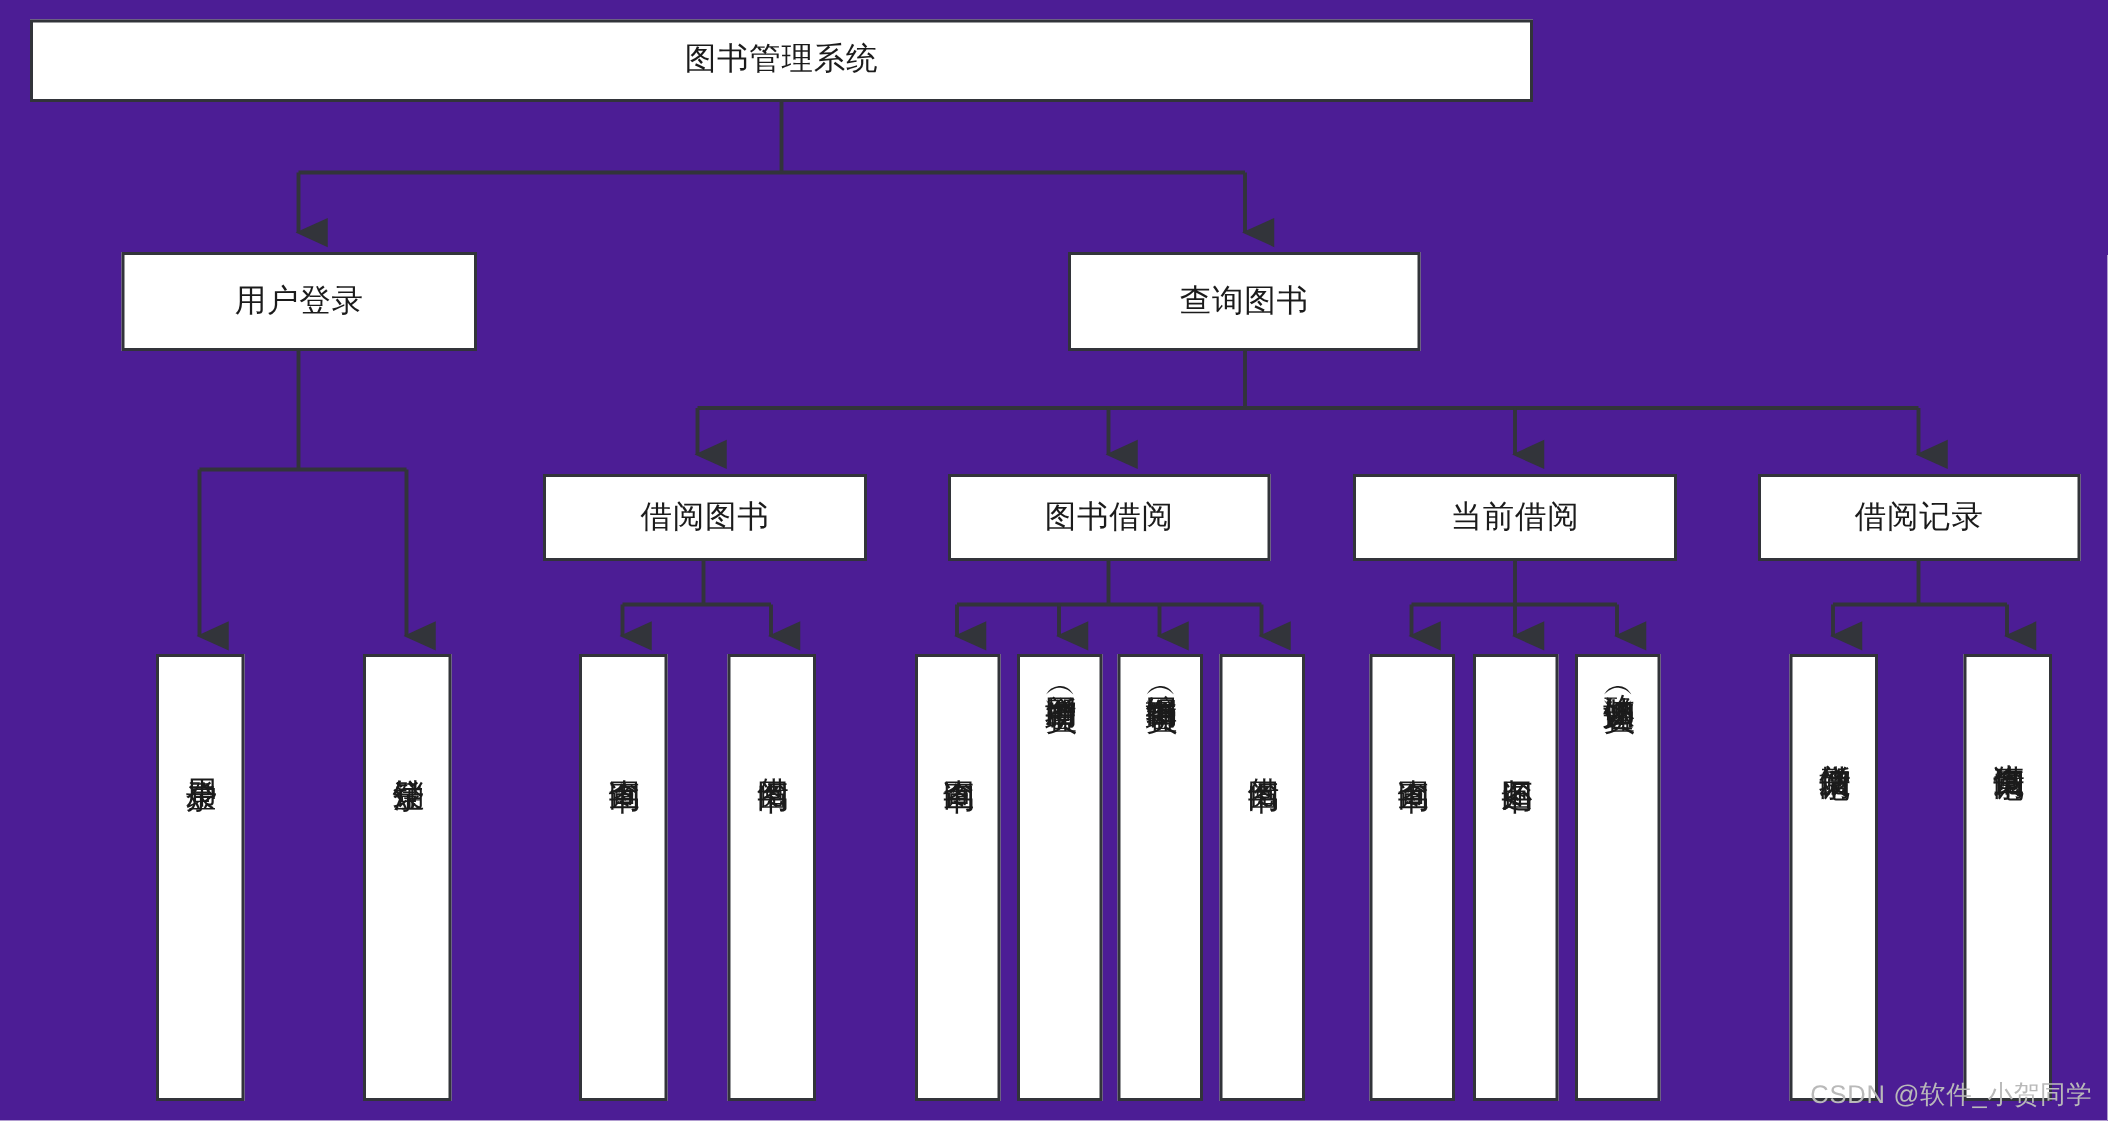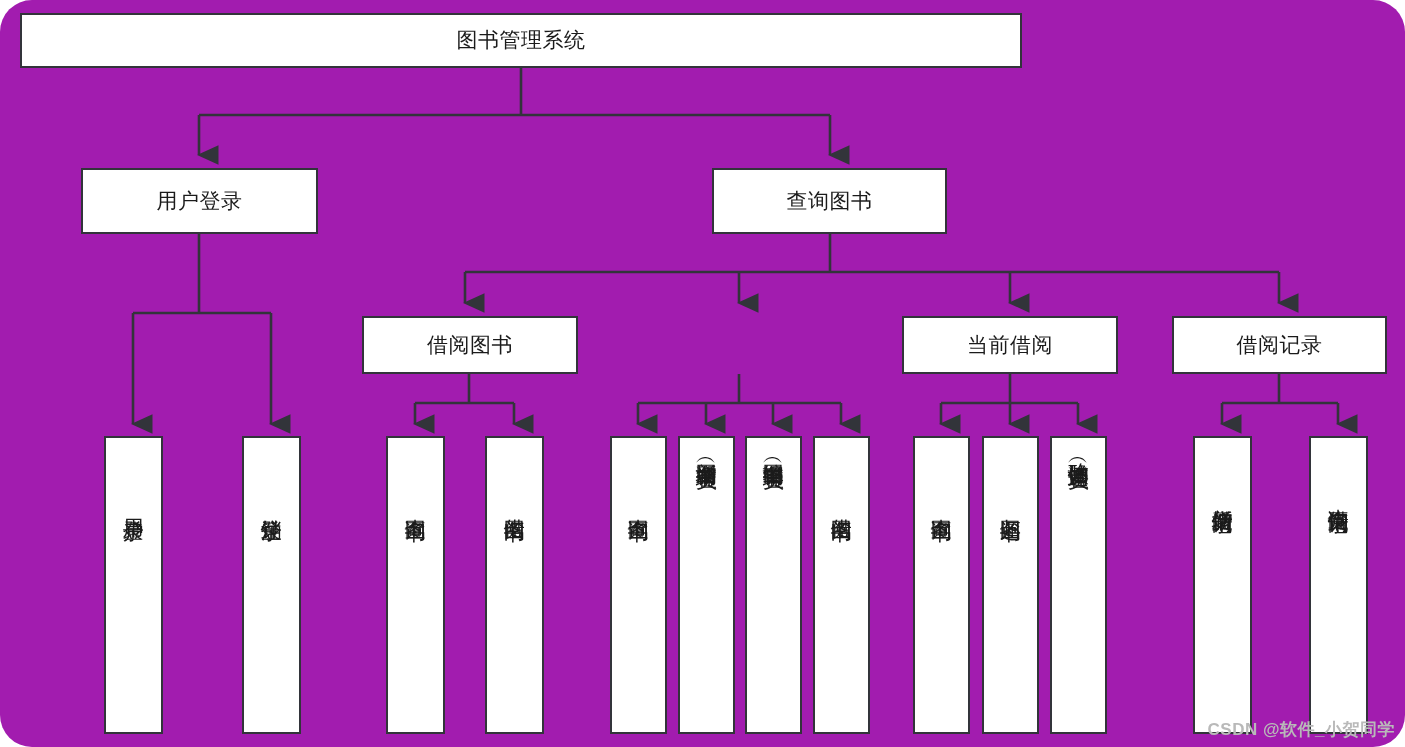--- a/index.html
+++ b/index.html
@@ -8,23 +8,22 @@
     padding: 0;
     background: #ffffff;
   }
   body {
     font-family: "Liberation Sans", "DejaVu Sans", sans-serif;
   }
   #diagram-root {
     position: relative;
     width: 1405px;
     height: 747px;
-    background: #a21caf;
+    background: #4c1d95;
     overflow: hidden;
-    border-radius: 32px;
   }
   #edge-layer {
     position: absolute;
     left: 0;
     top: 0;
     width: 1405px;
     height: 747px;
   }
   .node {
     position: absolute;
@@ -66,21 +65,20 @@
   }
   #watermark {
     position: absolute;
     right: 10px;
     bottom: 6px;
     font-size: 17px;
     color: #b9b9b9;
     letter-spacing: 0.5px;
     white-space: nowrap;
     pointer-events: none;
-    font-weight: bold;
   }
 </style>
 </head>
 <body>
 
 <div id="diagram-root">
 
   <svg id="edge-layer" viewBox="0 0 1405 747" width="1405" height="747" xmlns="http://www.w3.org/2000/svg">
     <defs>
       <marker id="arrow" viewBox="0 0 12 12" refX="6" refY="10" markerWidth="9" markerHeight="11" orient="auto-start-reverse">
@@ -143,20 +141,23 @@
   </div>
 
   <div class="node horizontal" style="left:712px; top:168px; width:235px; height:66px;">
     <span class="node-label">查询图书</span>
   </div>
 
   <div class="node horizontal" style="left:362px; top:316px; width:216px; height:58px;">
     <span class="node-label">借阅图书</span>
   </div>
 
+  <div class="node horizontal" style="left:632px; top:316px; width:215px; height:58px;">
+    <span class="node-label">图书借阅</span>
+  </div>
 
   <div class="node horizontal" style="left:1172px; top:316px; width:215px; height:58px;">
     <span class="node-label">借阅记录</span>
   </div>
 
   <div class="node horizontal" style="left:902px; top:316px; width:216px; height:58px;">
     <span class="node-label">当前借阅</span>
   </div>
 
   <div class="node vertical mid" style="left:104px; top:436px; width:59px; height:298px;">

